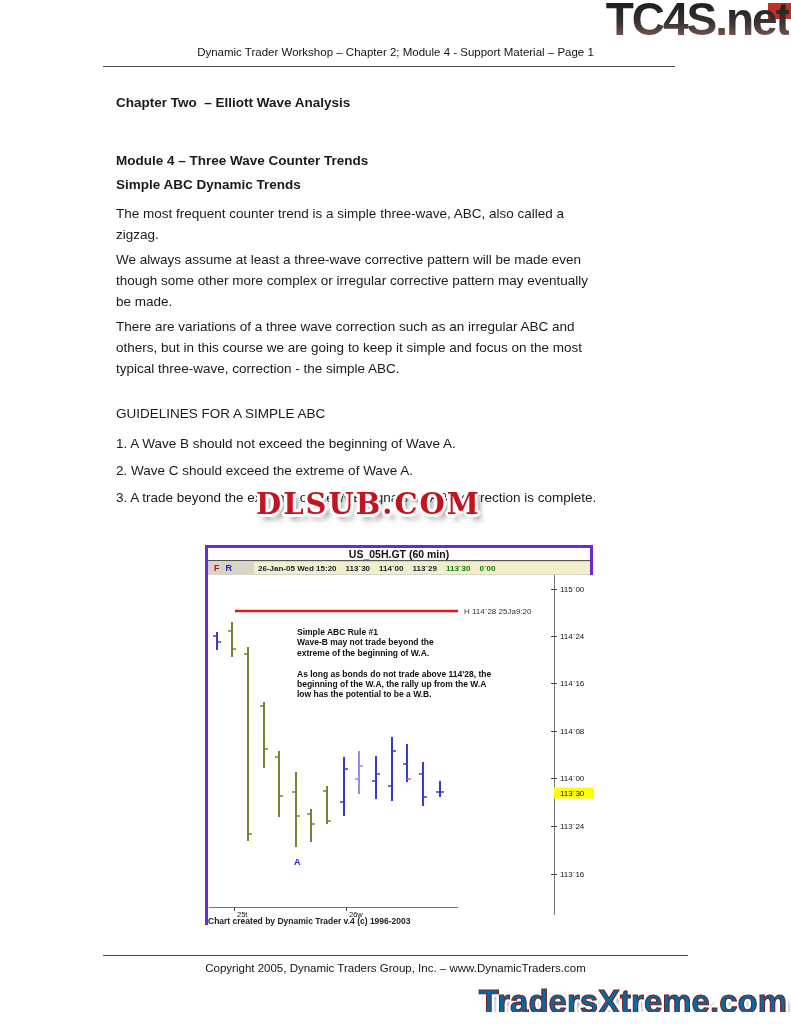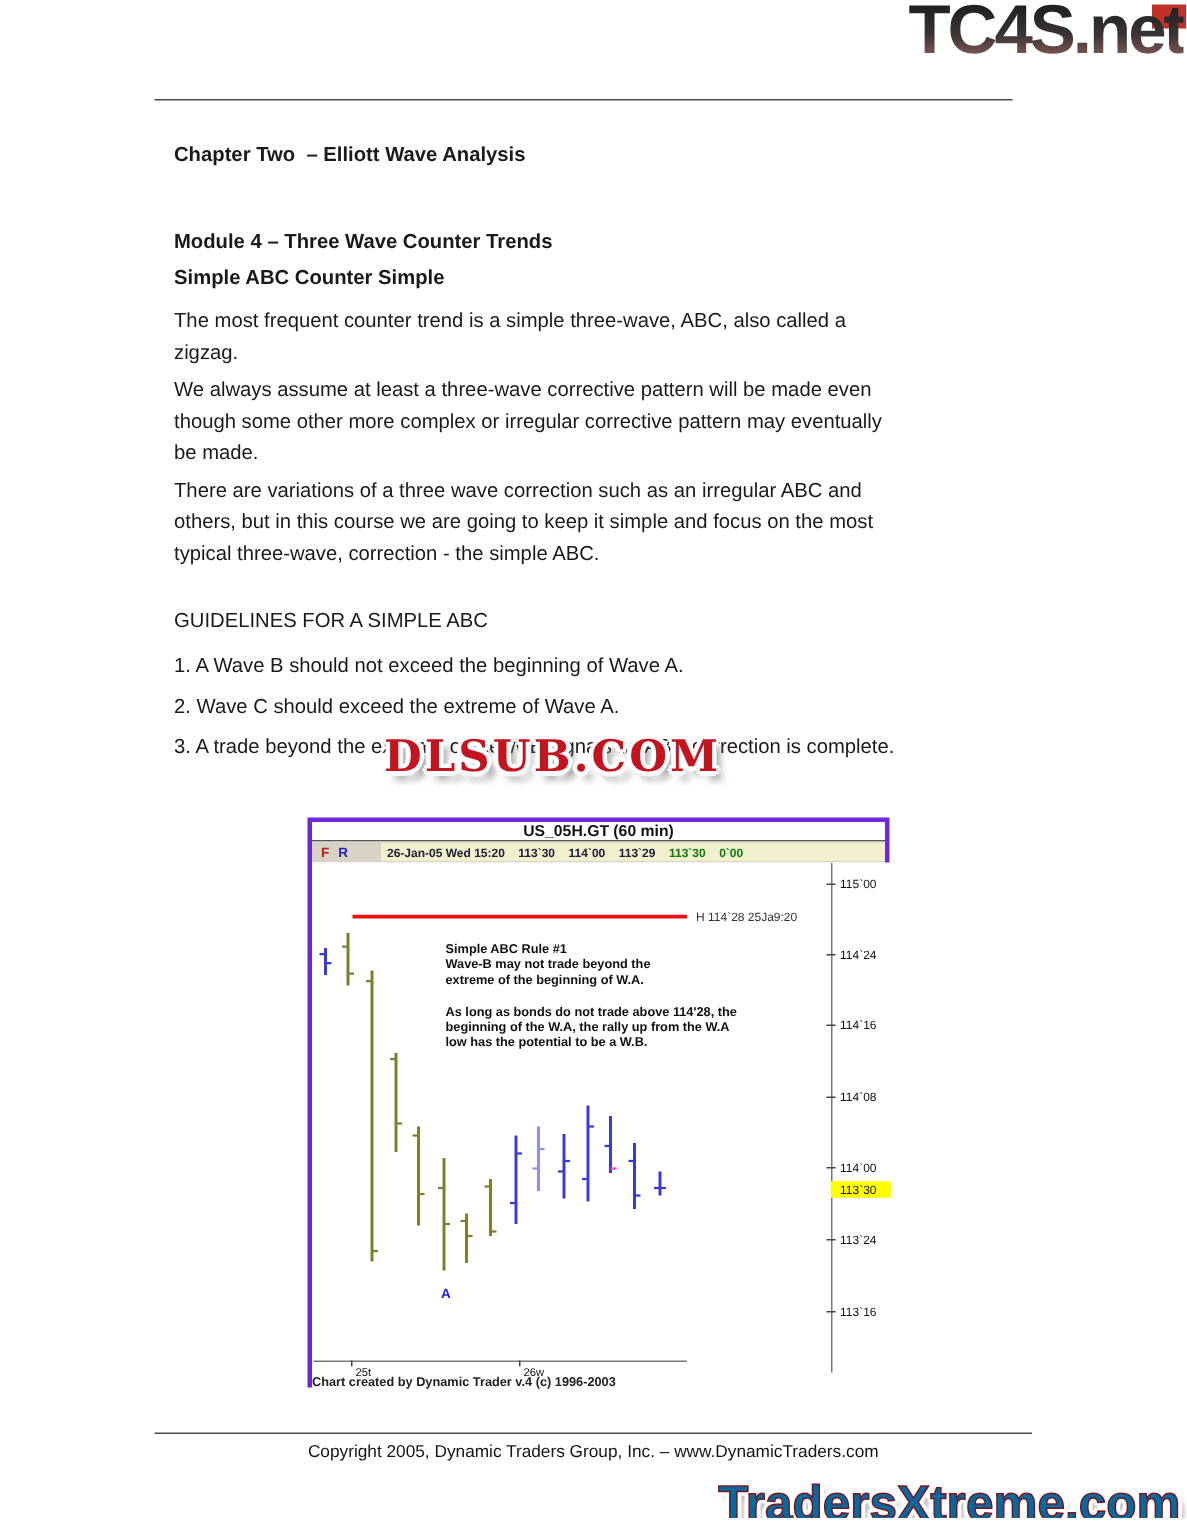--- a/index.html
+++ b/index.html
@@ -54,25 +54,26 @@
   .credit{position:absolute;bottom:1px;left:0;width:100%;text-align:left;font-size:8.5px;color:#222;font-weight:bold;}
 </style>
 </head>
 <body>
 
 <div class="page">
 
   <div class="corner-box"></div>
   <div class="logo">TC4S.net</div>
 
+  <div class="doc-header">Dynamic Trader Workshop – Chapter 2; Module 4 - Support Material – Page 1</div>
   <div class="header-rule"></div>
 
   <div class="abs h-bold" style="top:95px;">Chapter Two  – Elliott Wave Analysis</div>
   <div class="abs h-bold" style="top:122px;margin-top:31px;">Module 4 – Three Wave Counter Trends</div>
-  <div class="abs h-bold" style="top:177px;">Simple ABC Counter Simple</div>
+  <div class="abs h-bold" style="top:177px;">Simple ABC Dynamic Trends</div>
 
   <div class="abs para" style="top:249px;">We always assume at least a three-wave corrective pattern will be made even
 though some other more complex or irregular corrective pattern may eventually
 be made.</div>
   <div class="abs para" style="top:203px;">The most frequent counter trend is a simple three-wave, ABC, also called a
 zigzag.</div>
   <div class="abs para" style="top:316px;">There are variations of a three wave correction such as an irregular ABC and
 others, but in this course we are going to keep it simple and focus on the most
 typical three-wave, correction - the simple ABC.</div>
 

